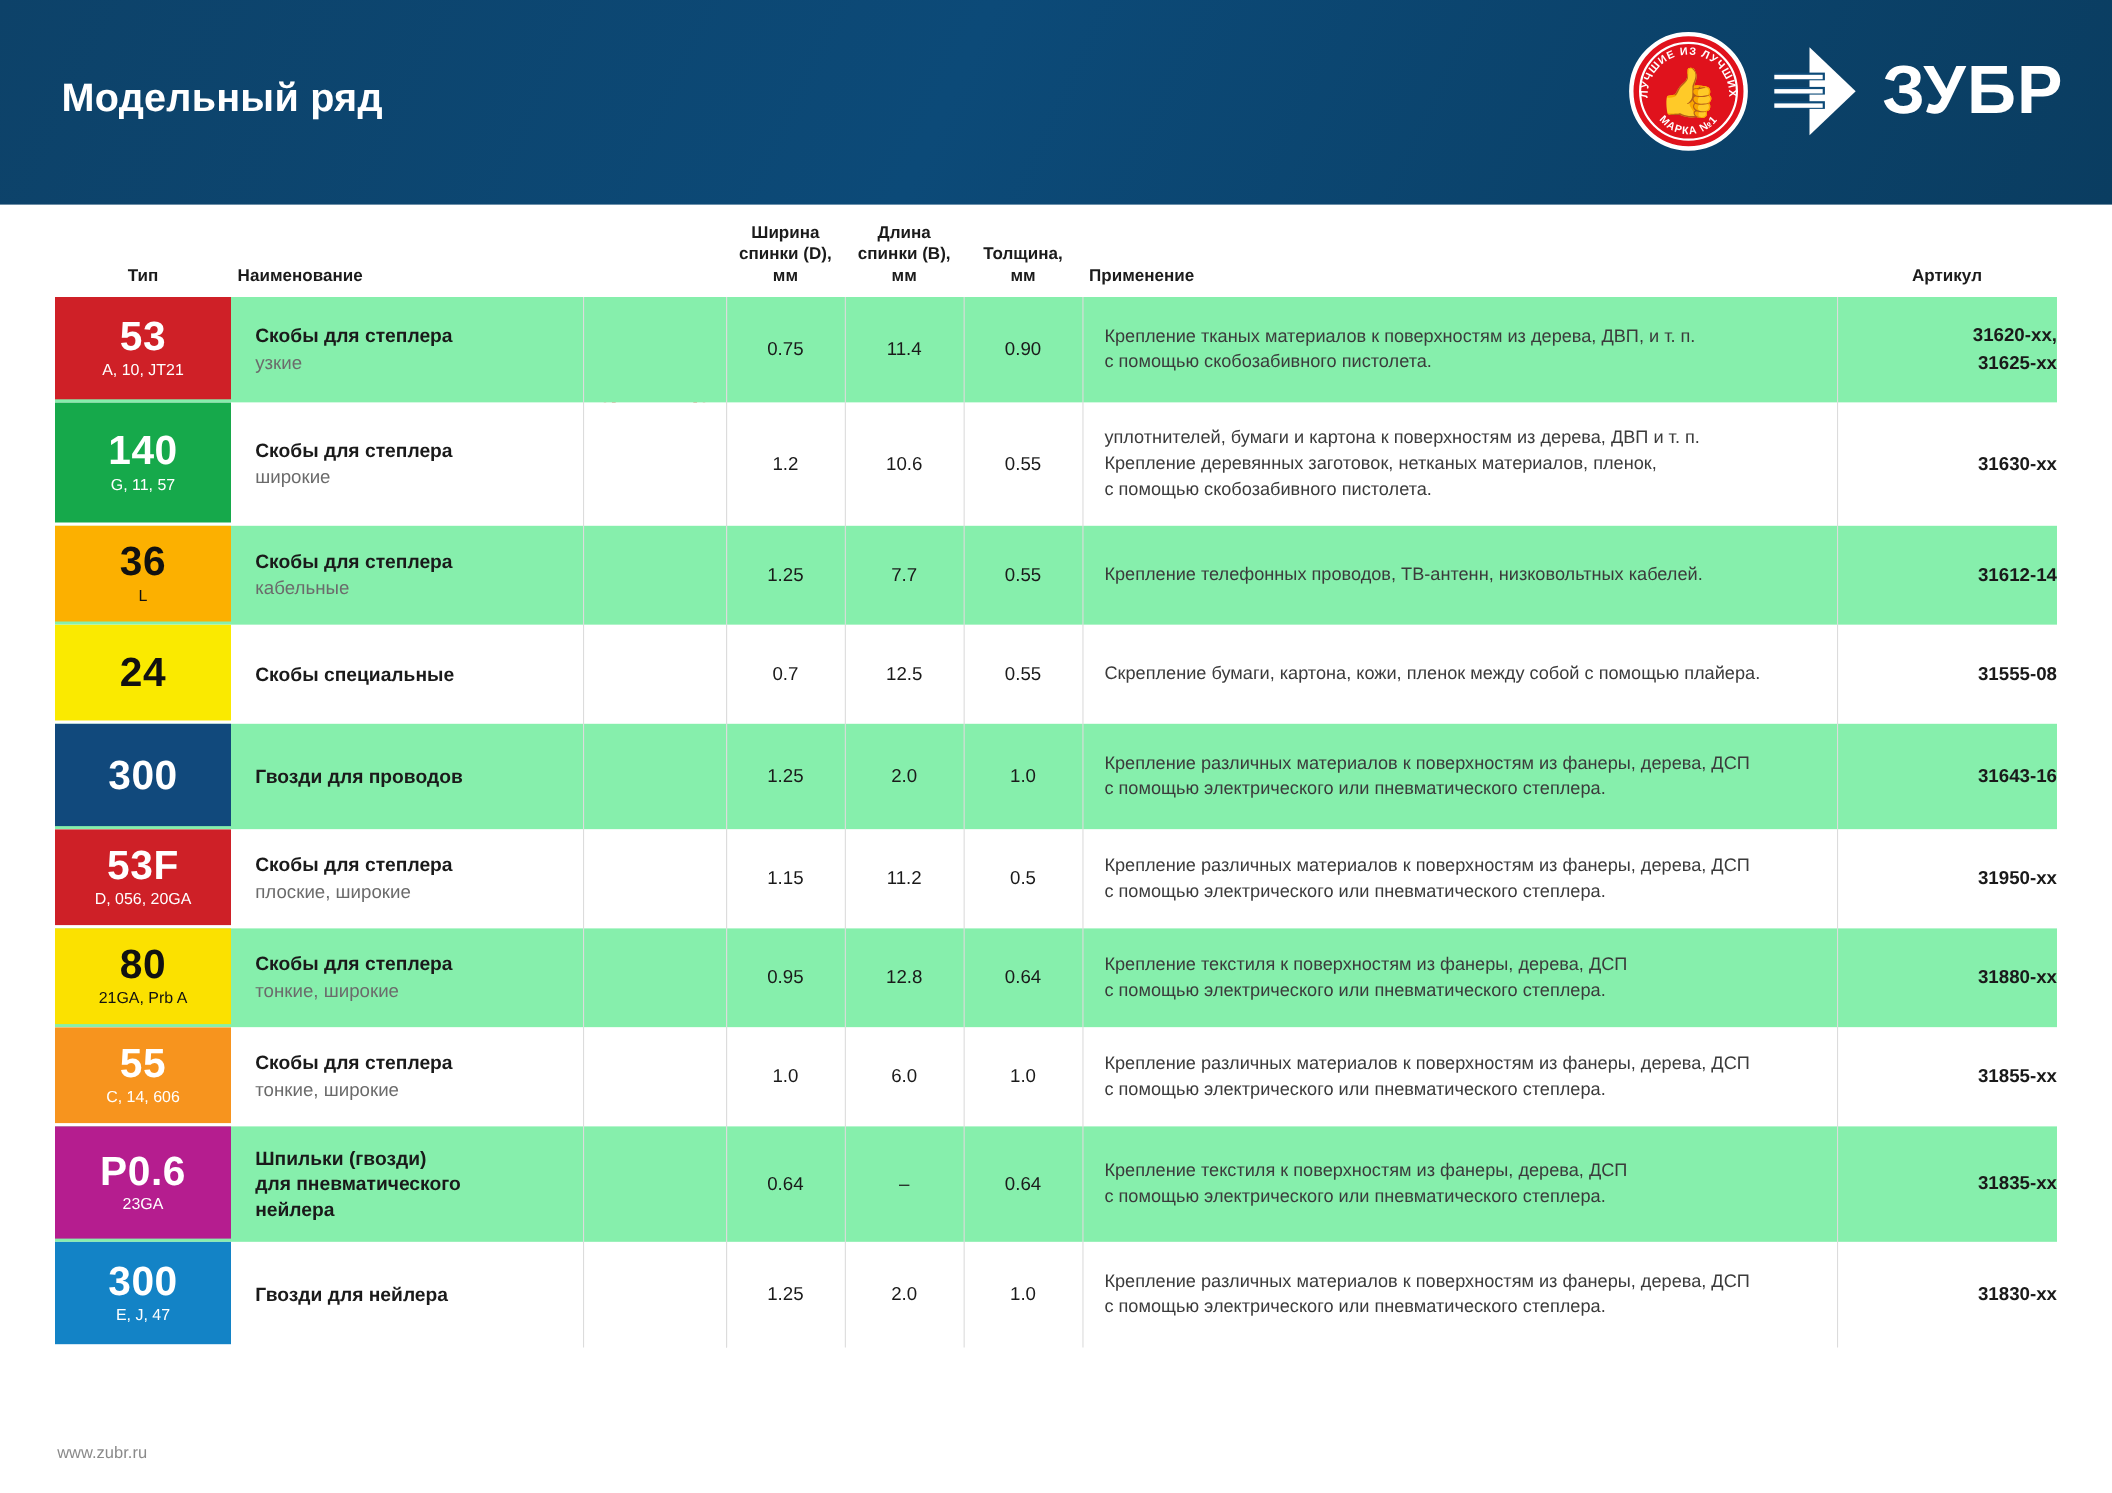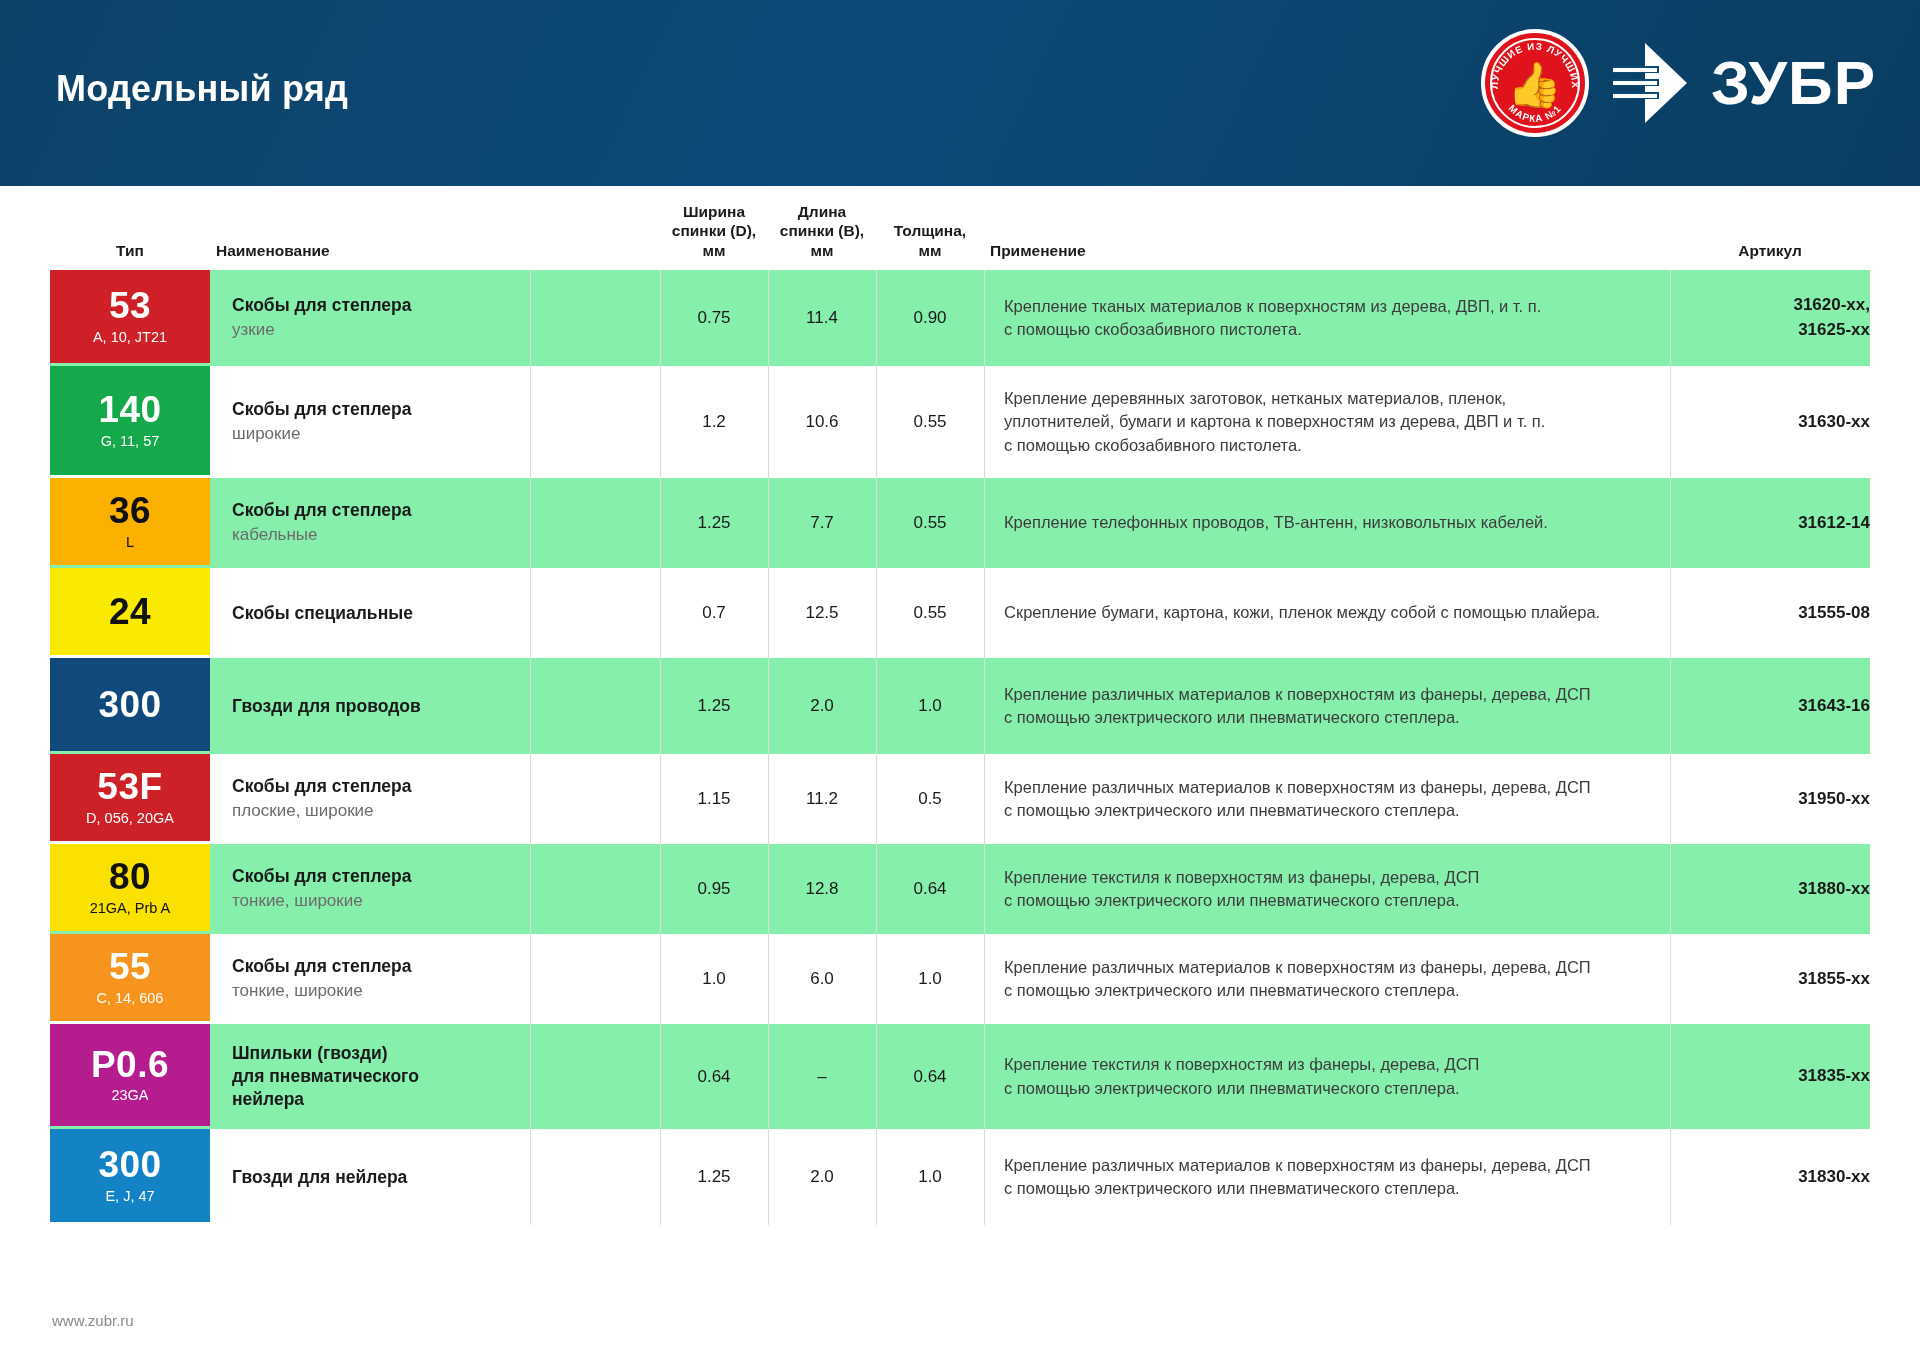--- a/index.html
+++ b/index.html
@@ -324,22 +324,22 @@
           </div>
           <div class="name-cell">
             <div class="name-main">Скобы для степлера</div>
             <div class="name-sub">широкие</div>
           </div>
           <div class="c-diag"></div>
           <div class="num-cell">1.2</div>
           <div class="num-cell">10.6</div>
           <div class="num-cell">0.55</div>
           <div class="app-cell">
+            <div>уплотнителей, бумаги и картона к поверхностям из дерева, ДВП и т. п.</div>
             <div>Крепление деревянных заготовок, нетканых материалов, пленок,</div>
-            <div>уплотнителей, бумаги и картона к поверхностям из дерева, ДВП и т. п.</div>
             <div>с помощью скобозабивного пистолета.</div>
           </div>
           <div class="art-cell">
             <div>31630-xx</div>
           </div>
         </div>
         <div class="row shade-a" style="height: 90px;">
           <div class="type-cell dark" style="background: rgb(252, 176, 0);">
             <div class="type-big">36</div>
             <div class="type-sub">L</div>

